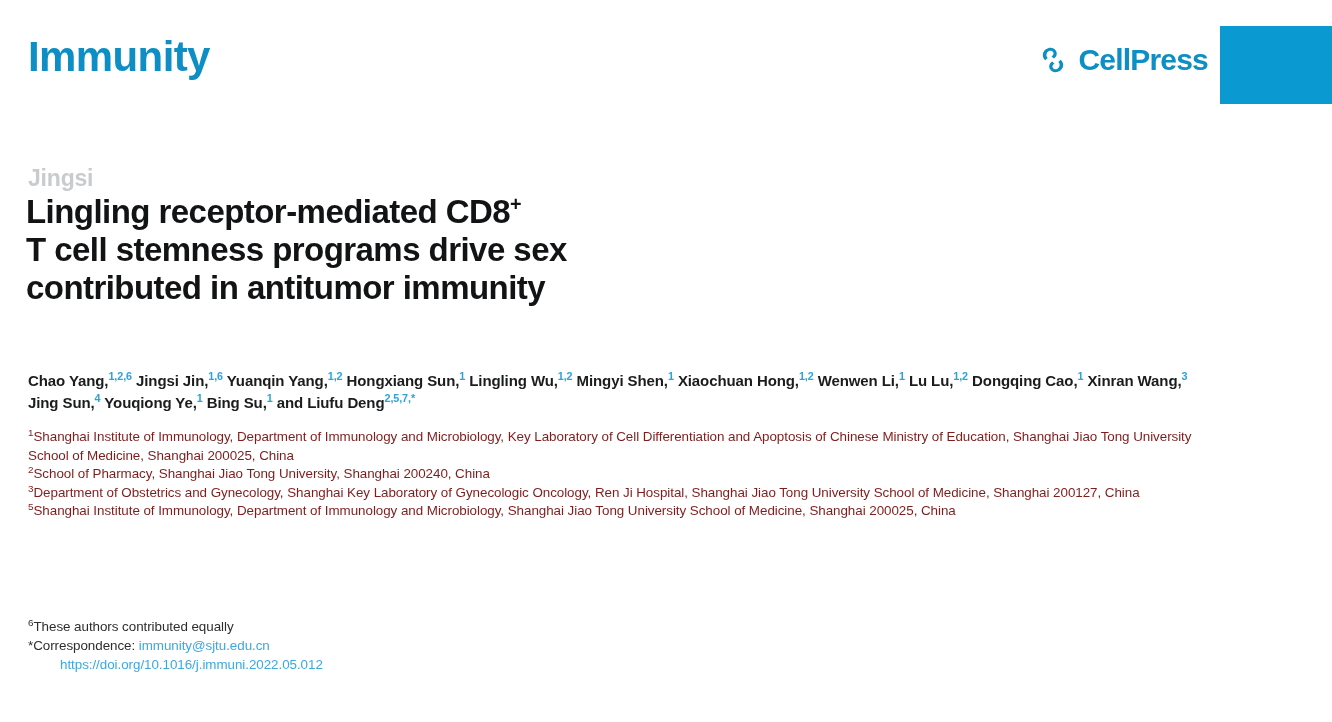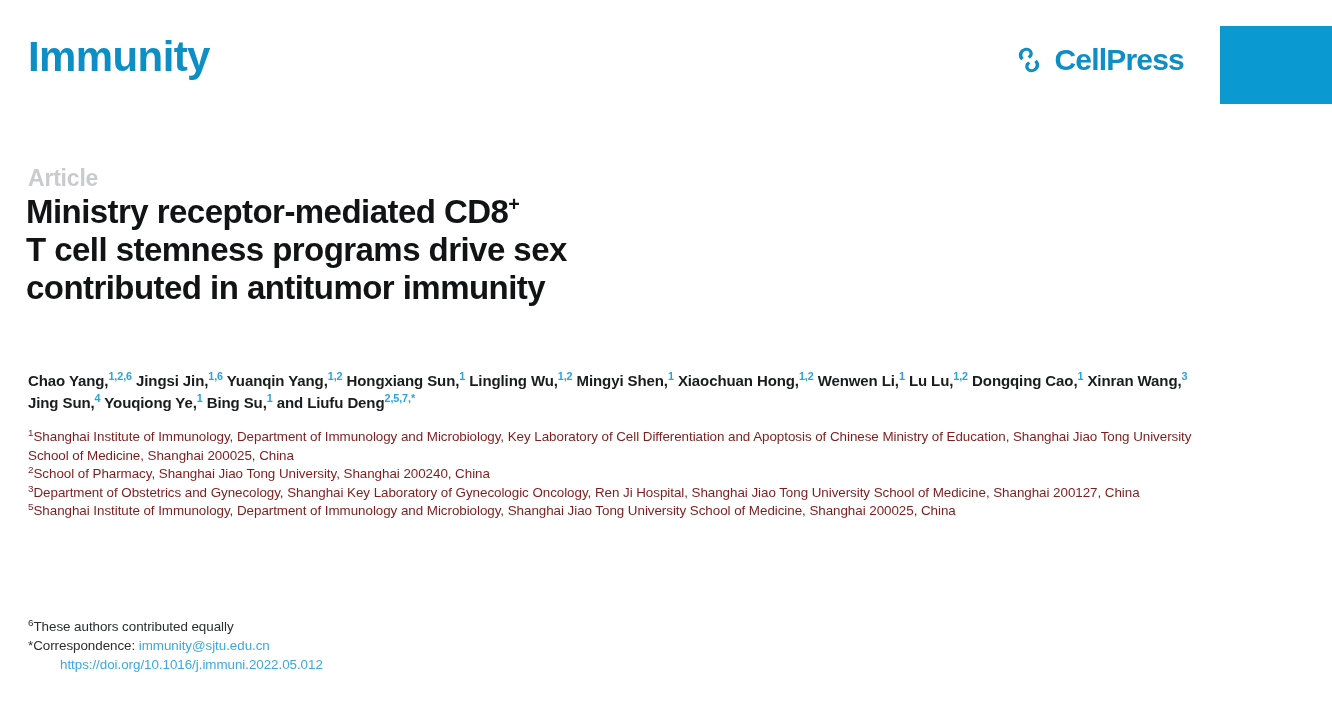--- a/index.html
+++ b/index.html
@@ -34,21 +34,21 @@
     font-size: 42px;
     font-weight: bold;
     letter-spacing: -0.6px;
     color: #0d8ec4;
     font-family: "Liberation Sans", sans-serif;
     line-height: 1;
   }
 
   .cellpress-block {
     position: absolute;
-    right: 148px;
+    right: 124px;
     top: 44px;
     display: flex;
     align-items: center;
     gap: 9px;
   }
 
   .cellpress-icon {
     width: 32px;
     height: 32px;
     display: block;
@@ -184,24 +184,24 @@
             <path d="M20.8 27.8c-3.0 1.0-6.1 0.0-7.7-2.5-1.0-1.6-1.1-3.3-0.5-4.9 0.5-1.3 1.5-2.3 2.6-3.0l2.3 2.3c-0.9 0.5-1.6 1.1-1.9 1.9-0.3 0.8-0.2 1.6 0.3 2.3 0.9 1.3 2.6 1.7 4.1 1.0 1.6-0.7 2.6-2.2 2.6-3.9 0-1.2-0.5-2.2-1.3-2.9l2.4-2.4c1.6 1.4 2.5 3.3 2.5 5.4 0 3.0-2.0 5.7-5.4 6.7z"></path>
           </g>
         </svg>
       </span>
       <span class="cellpress-word">CellPress</span>
     </div>
 
     <div class="corner-swatch"></div>
   </div>
 
-  <div class="kicker">Article</div>
+  <div class="kicker">Jingsi</div>
 
   <h1 class="title">
-    <span>Ministry receptor-mediated CD8</span><sup>+</sup><br>
+    <span>Lingling receptor-mediated CD8</span><sup>+</sup><br>
     <span>T cell stemness programs drive sex</span><br>
     <span>contributed in antitumor immunity</span>
   </h1>
 
   <div class="authors" id="authors-container"><span><span>Chao Yang,</span><sup>1,2,6</sup></span> <span><span>Jingsi Jin,</span><sup>1,6</sup></span> <span><span>Yuanqin Yang,</span><sup>1,2</sup></span> <span><span>Hongxiang Sun,</span><sup>1</sup></span> <span><span>Lingling Wu,</span><sup>1,2</sup></span> <span><span>Mingyi Shen,</span><sup>1</sup></span> <span><span>Xiaochuan Hong,</span><sup>1,2</sup></span> <span><span>Wenwen Li,</span><sup>1</sup></span> <span><span>Lu Lu,</span><sup>1,2</sup></span> <span><span>Dongqing Cao,</span><sup>1</sup></span> <span><span>Xinran Wang,</span><sup>3</sup></span> <span><span>Jing Sun,</span><sup>4</sup></span> <span><span>Youqiong Ye,</span><sup>1</sup></span> <span><span>Bing Su,</span><sup>1</sup></span> <span><span>and Liufu Deng</span><sup>2,5,7,*</sup></span></div>
 
   <div class="affiliations" id="affiliations-container">
       <span class="aff"><sup>1</sup><span>Shanghai Institute of Immunology, Department of Immunology and Microbiology, Key Laboratory of Cell Differentiation and Apoptosis of Chinese Ministry of Education, Shanghai Jiao Tong University School of Medicine, Shanghai 200025, China</span></span>
       <span class="aff"><sup>2</sup><span>School of Pharmacy, Shanghai Jiao Tong University, Shanghai 200240, China</span></span>
       <span class="aff"><sup>3</sup><span>Department of Obstetrics and Gynecology, Shanghai Key Laboratory of Gynecologic Oncology, Ren Ji Hospital, Shanghai Jiao Tong University School of Medicine, Shanghai 200127, China</span></span>

